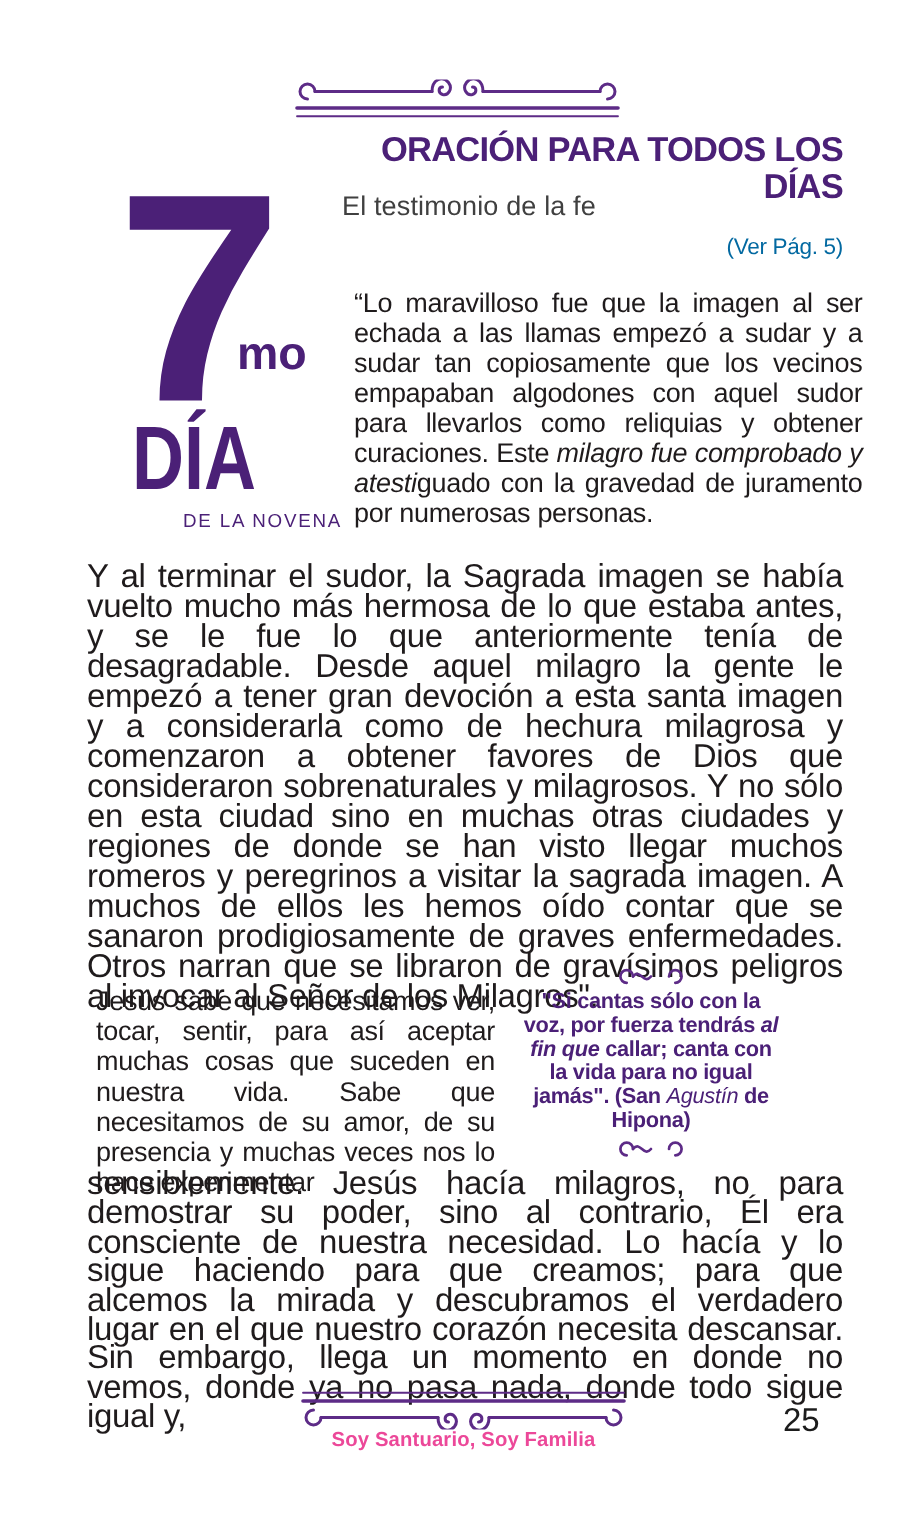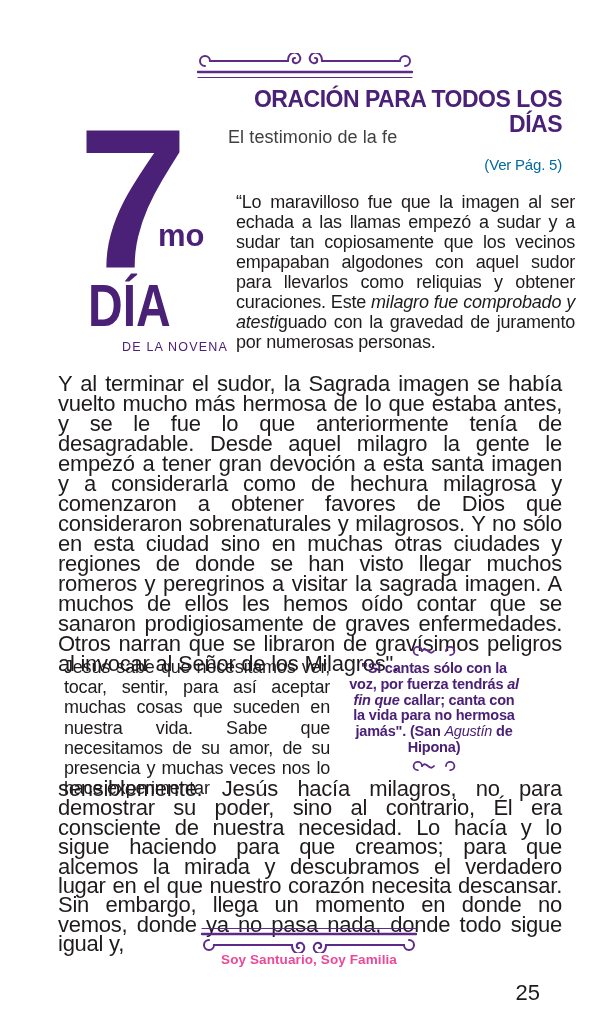--- a/index.html
+++ b/index.html
@@ -40,21 +40,21 @@
 
   
   #side-quote{left:348px;top:644px;width:172px;text-align:center;font-size:14.5px;line-height:15.8px;font-weight:700;letter-spacing:-0.2px;}
   #side-quote .orn-s{margin:0 auto 2px;}
   #side-quote .orn-s.bot{margin:3px auto 0;}
   #side-quote i b, #side-quote b i{font-weight:400;}
 
   
   #orn-bottom{left:200px;top:926px;transform:scaleY(-1);}
   #footer-motto{left:200px;top:952px;width:218px;text-align:center;font-size:13.5px;font-weight:700;color:#ec4899;letter-spacing:0.1px;}
-  #page-number{left:500px;top:934px;width:40px;text-align:right;font-size:22px;color:#1c1c1c;margin-top:46px;}
+  #page-number{left:522px;top:934px;width:40px;font-size:22px;color:#1c1c1c;}
 </style>
 </head>
 <body>
 
 <div class="abs" id="orn-top">
   <svg class="flourish" width="218" height="27" viewBox="0 0 218 27">
     <path d="M14 8 a5 5 0 1 0 -5 5" stroke-width="2"></path>
     <line x1="14" y1="8" x2="92" y2="8" stroke-width="2"></line>
     <path d="M92 8 c0 -8 7 -11 11 -6 c3 4 0 9 -4 8 c-3 -1 -3 -5 0 -5" stroke-width="2"></path>
     <path d="M126 8 c0 -8 -7 -11 -11 -6 c-3 4 0 9 4 8 c3 -1 3 -5 0 -5" stroke-width="2"></path>
@@ -87,21 +87,21 @@
 
 <div class="abs" id="col-left">Jesús sabe que necesitamos ver, tocar, sentir, para así aceptar muchas cosas que suceden en nuestra vida. Sabe que necesitamos de su amor, de su presencia y muchas veces nos lo hace experimentar</div>
 
 <div class="abs purple" id="side-quote">
   <svg class="flourish orn-s" width="48" height="15" viewBox="0 0 48 15">
     <path d="M12 7 a4.2 4.2 0 1 0 -4.2 4.2" stroke-width="1.8"></path>
     <path d="M12 7 c5 -6 7 6 12 0" stroke-width="1.8"></path>
     <path d="M36 7 a4.2 4.2 0 1 1 4.2 4.2" stroke-width="1.8"></path>
     <path d="M36 7 c-5 -6 -7 6 -12 0" stroke-width="0"></path>
   </svg>
-  <span><span>"Si cantas sólo con la voz, por fuerza tendrás </span><i>al fin que</i><span> callar; canta con la vida para no hermosa jamás". (San </span><b><i>Agustín</i></b><span> de Hipona)</span></span>
+  <span><span>"Si cantas sólo con la voz, por fuerza tendrás </span><i>al fin que</i><span> callar; canta con la vida para no igual jamás". (San </span><b><i>Agustín</i></b><span> de Hipona)</span></span>
   <svg class="flourish orn-s bot" width="48" height="15" viewBox="0 0 48 15">
     <path d="M12 7 a4.2 4.2 0 1 0 -4.2 4.2" stroke-width="1.8"></path>
     <path d="M12 7 c5 -6 7 6 12 0" stroke-width="1.8"></path>
     <path d="M36 7 a4.2 4.2 0 1 1 4.2 4.2" stroke-width="1.8"></path>
   </svg>
 </div>
 
 <div class="abs para" id="para2">sensiblemente. Jesús hacía milagros, no para demostrar su poder, sino al contrario, Él era consciente de nuestra necesidad. Lo hacía y lo sigue haciendo para que creamos; para que alcemos la mirada y descubramos el verdadero lugar en el que nuestro corazón necesita descansar. Sin embargo, llega un momento en donde no vemos, donde ya no pasa nada, donde todo sigue igual y,</div>
 
 <div class="abs" id="orn-bottom">

